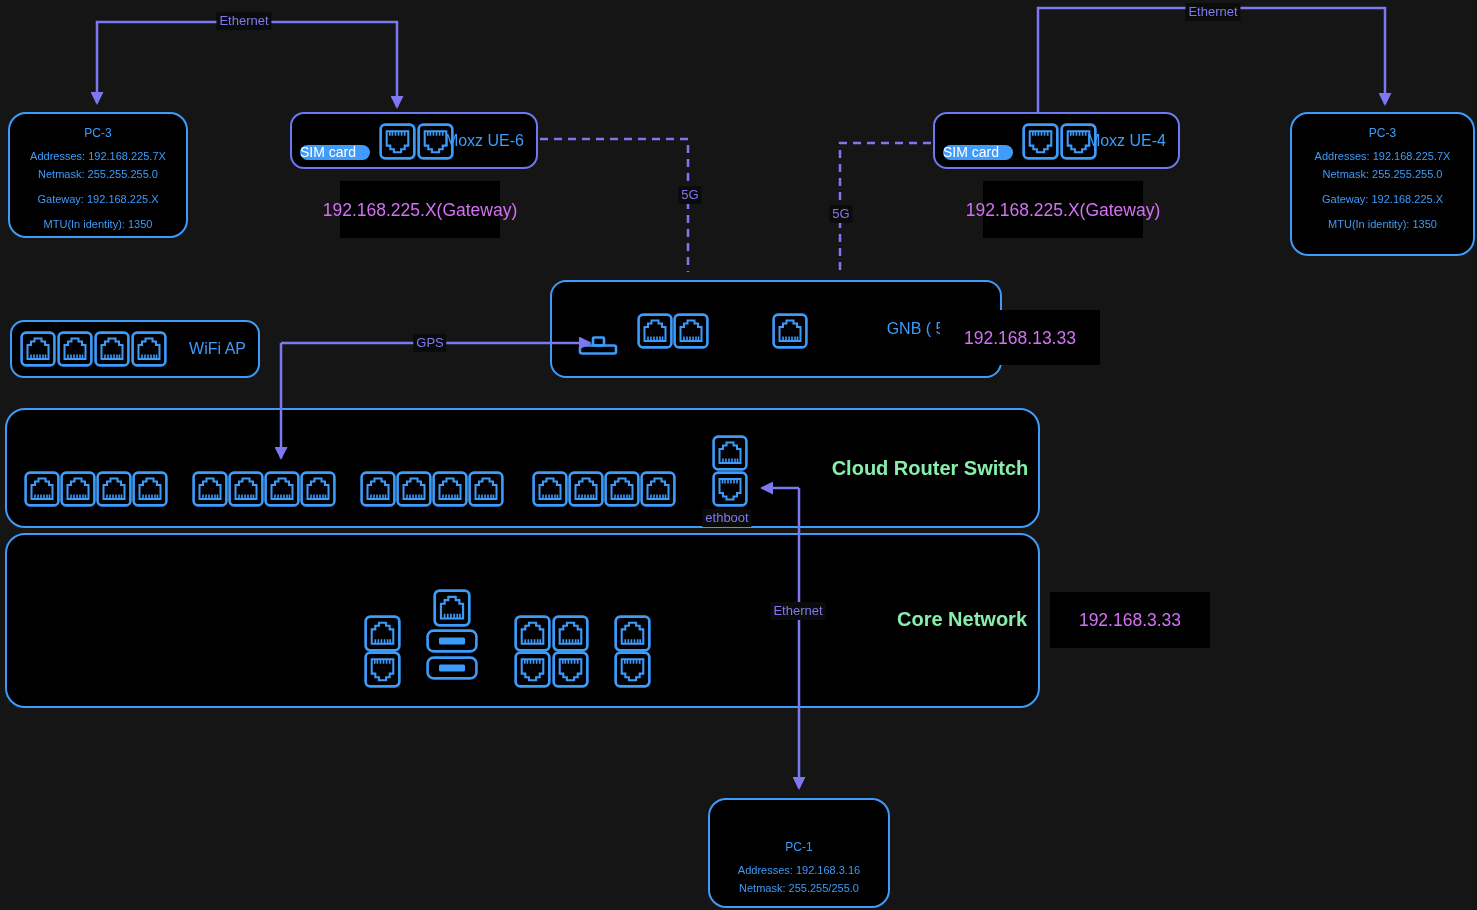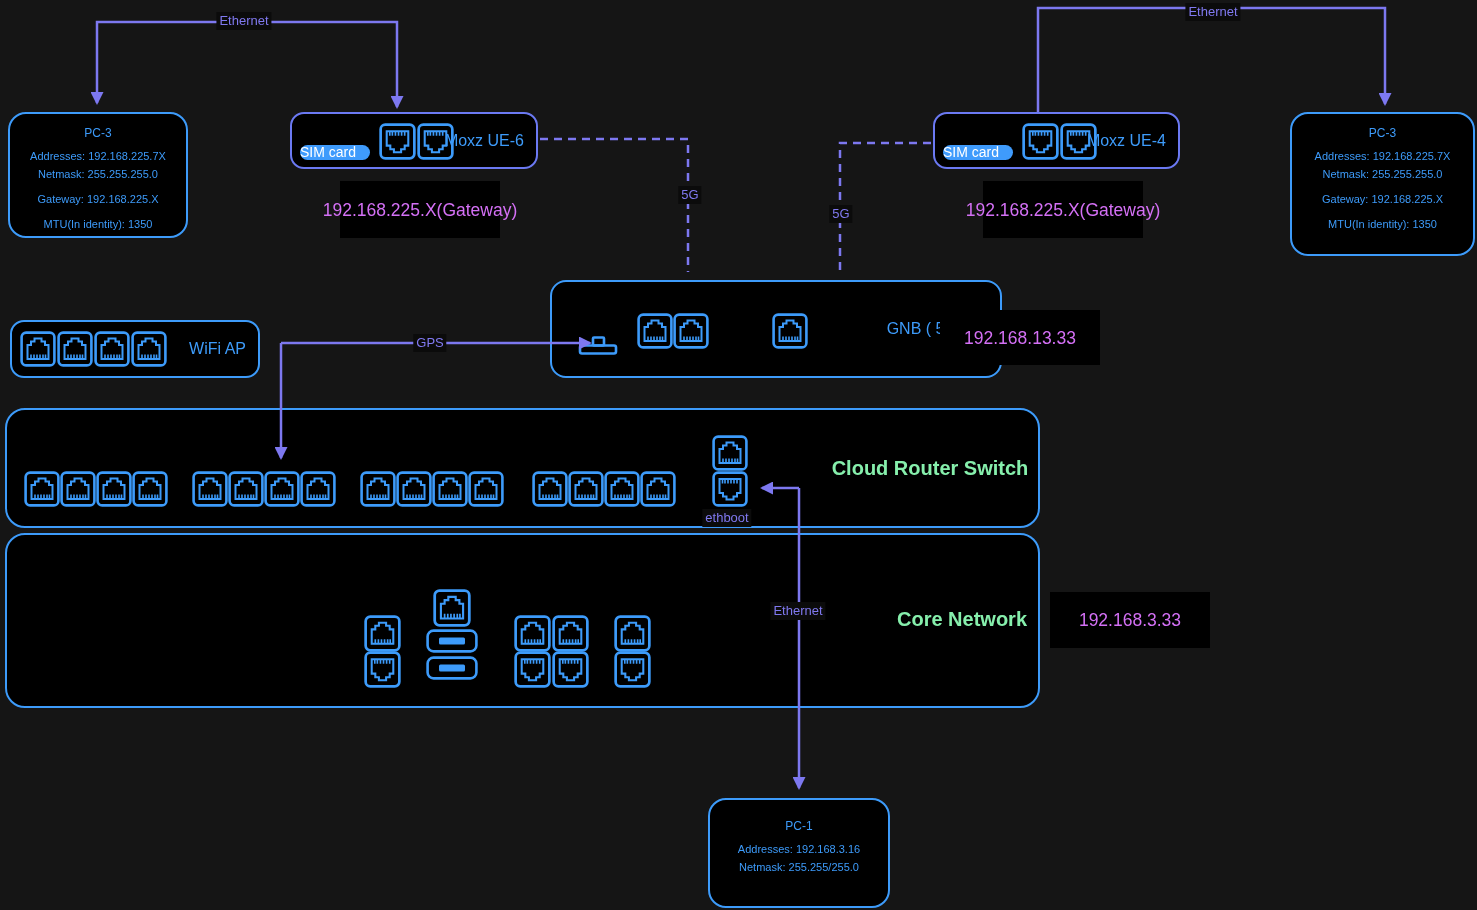--- a/index.html
+++ b/index.html
@@ -232,21 +232,21 @@
       </svg>
     <svg class="port flip" style="left:607px;top:116px;" width="37" height="37">
         <use href="#rj45"></use>
       </svg>
   </div>
   <div class="bigtitle" style="left:962px;top:619px;">Core Network</div>
   <div class="iplabel" style="left:1050px;top:592px;width:160px;height:56px;">
     <div>192.168.3.33</div>
   </div>
 
-  <div class="box pcbox" style="left:708px;top:798px;width:182px;height:110px;padding-top:19px;">
+  <div class="box pcbox" style="left:708px;top:798px;width:182px;height:110px;padding-top:40px;">
     <div class="t">PC-1</div>
     <div class="l">Addresses: 192.168.3.16</div>
     <div class="l">Netmask: 255.255/255.0</div>
   </div>
 
   <svg class="wires" width="1477" height="910" viewBox="0 0 1477 910">
     <defs>
       <marker id="arr" viewBox="0 0 10 10" refX="8.5" refY="5" markerWidth="5.2" markerHeight="5.2" orient="auto-start-reverse">
         <path d="M0 0 L10 5 L0 10 z" fill="#7d78f0"></path>
       </marker>

